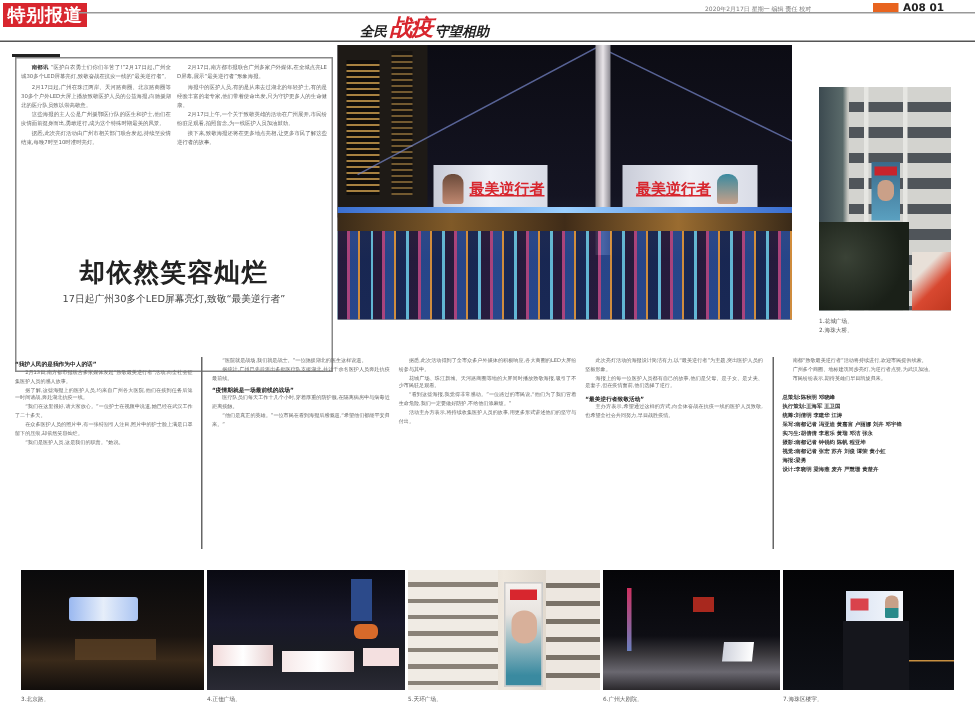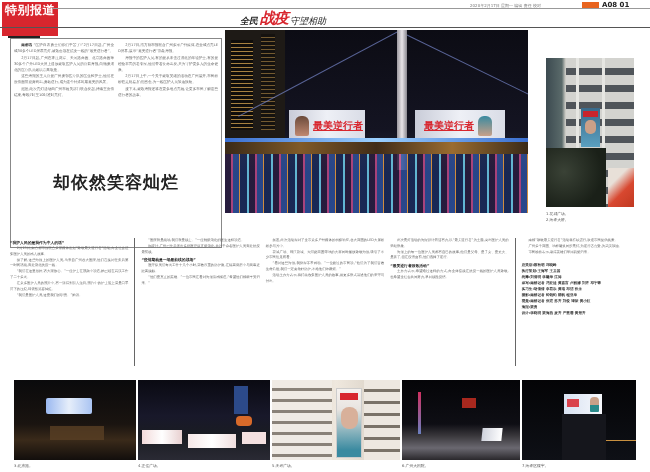--- a/index.html
+++ b/index.html
@@ -1,28 +1,28 @@
 <!DOCTYPE html>
 <html><head>
 <meta charset="utf-8">
 <style>
   *{margin:0;padding:0;box-sizing:border-box;}
   html,body{width:650px;height:472px;overflow:hidden;background:#fff;}
   body{font-family:"DejaVu Sans","Liberation Sans",sans-serif;color:#333;position:relative;}
   .abs{position:absolute;}
   
-  .section-tag{left:2px;top:2px;height:34px;padding:0 3px;background:#d8262e;color:#fff;font-size:12px;font-weight:bold;line-height:17px;letter-spacing:0.5px;}
+  .section-tag{left:2px;top:2px;height:16px;padding:0 3px;background:#d8262e;color:#fff;font-size:12px;font-weight:bold;line-height:17px;letter-spacing:0.5px;}
   .top-rule{left:52px;top:8px;width:598px;height:1px;background:#999;}
   .header-meta{left:470px;top:2px;font-size:4px;color:#777;white-space:nowrap;line-height:8px;}
   .edition-badge{left:582px;top:2px;width:17px;height:6px;background:#e8641f;}
   .page-num{left:602px;top:1px;font-size:7px;font-weight:bold;color:#222;line-height:8px;}
   .slogan{left:240px;top:10px;height:18px;display:flex;align-items:flex-end;gap:2px;white-space:nowrap;}
   .slogan .s1{font-size:9px;font-weight:bold;color:#222;font-style:italic;}
   .slogan .s2{font-size:15px;font-weight:bold;color:#d8262e;font-style:italic;letter-spacing:-1px;}
-  .slogan .s3{font-size:9px;font-weight:normal;color:#222;font-style:italic;}
+  .slogan .s3{font-size:9px;font-weight:bold;color:#222;font-style:italic;}
   .header-rule{left:0;top:27px;width:650px;height:1px;background:#555;}
   
   .lead-box{left:10px;top:38px;width:212px;height:210px;border:1px solid #888;}
   .lead-box-corner{left:8px;top:36px;width:32px;height:2px;background:#222;}
   .lead-text{left:14px;top:42px;width:204px;display:flex;gap:4px;}
   .col{flex:1;font-size:3.6px;line-height:6px;color:#666;text-align:justify;word-break:break-all;}
   .col p{text-indent:2em;margin-bottom:0.5px;}
   .col .byline{font-weight:bold;color:#333;}
   .headline{left:12px;top:172px;width:208px;text-align:center;}
   .headline .h1{font-size:17px;font-weight:bold;color:#222;line-height:21px;letter-spacing:1px;}
@@ -92,20 +92,21 @@
   </div>
   <div class="col">
     <p>2月17日,南方都市报联合广州多家户外媒体,在全城点亮LED屏幕,展示“最美逆行者”形象海报。</p>
     <p>海报中的医护人员,有的是从未去过湖北的年轻护士,有的是经验丰富的老专家,他们带着使命出发,只为守护更多人的生命健康。</p>
     <p>2月17日上午,一个关于致敬英雄的活动在广州展开,市民纷纷驻足观看,拍照留念,为一线医护人员加油鼓劲。</p>
     <p>接下来,致敬海报还将在更多地点亮相,让更多市民了解这些逆行者的故事。</p>
   </div>
 </div>
 <div class="abs headline">
   <div class="h1">却依然笑容灿烂</div>
+  <div class="sub">17日起广州30多个LED屏幕亮灯,致敬“最美逆行者”</div>
 </div>
 
 <div class="abs hero" title="珠江两岸大桥LED屏幕夜景">
   <div class="bldg" style="left:0;top:0;width:60px;height:115px;"></div>
   <div class="win" style="left:6px;top:10px;width:22px;height:90px;"></div>
   <div class="win" style="left:36px;top:4px;width:14px;height:96px;opacity:0.5"></div>
   <div class="cable" style="left:177px;top:0;width:185px;transform:rotate(152deg);"></div>
   <div class="cable" style="left:177px;top:2px;width:160px;transform:rotate(26deg);"></div>
   <div class="tower"></div>
   <div class="billboard" style="left:64px;width:76px;">

